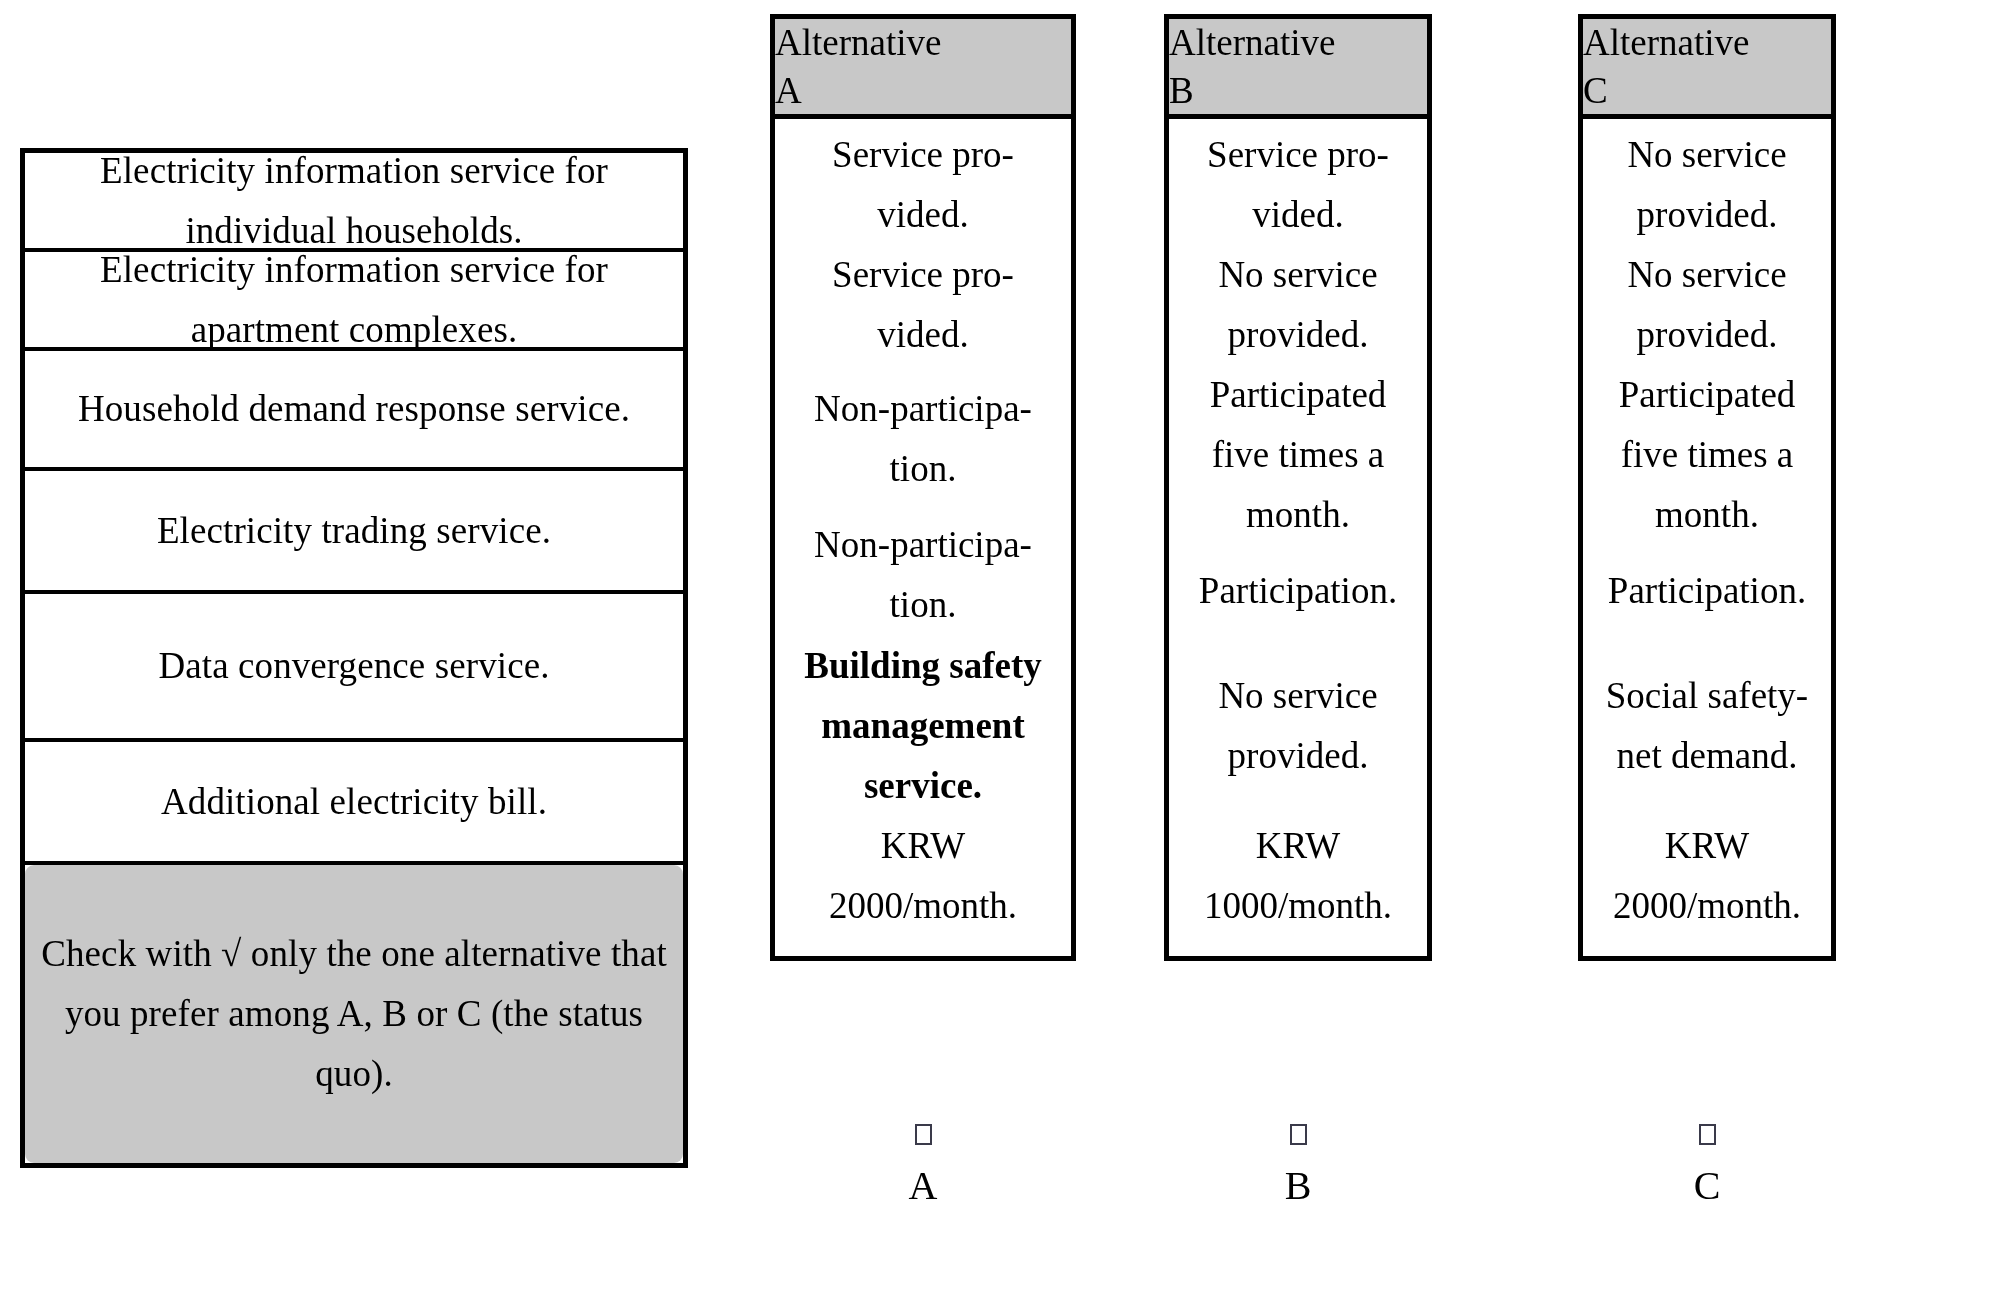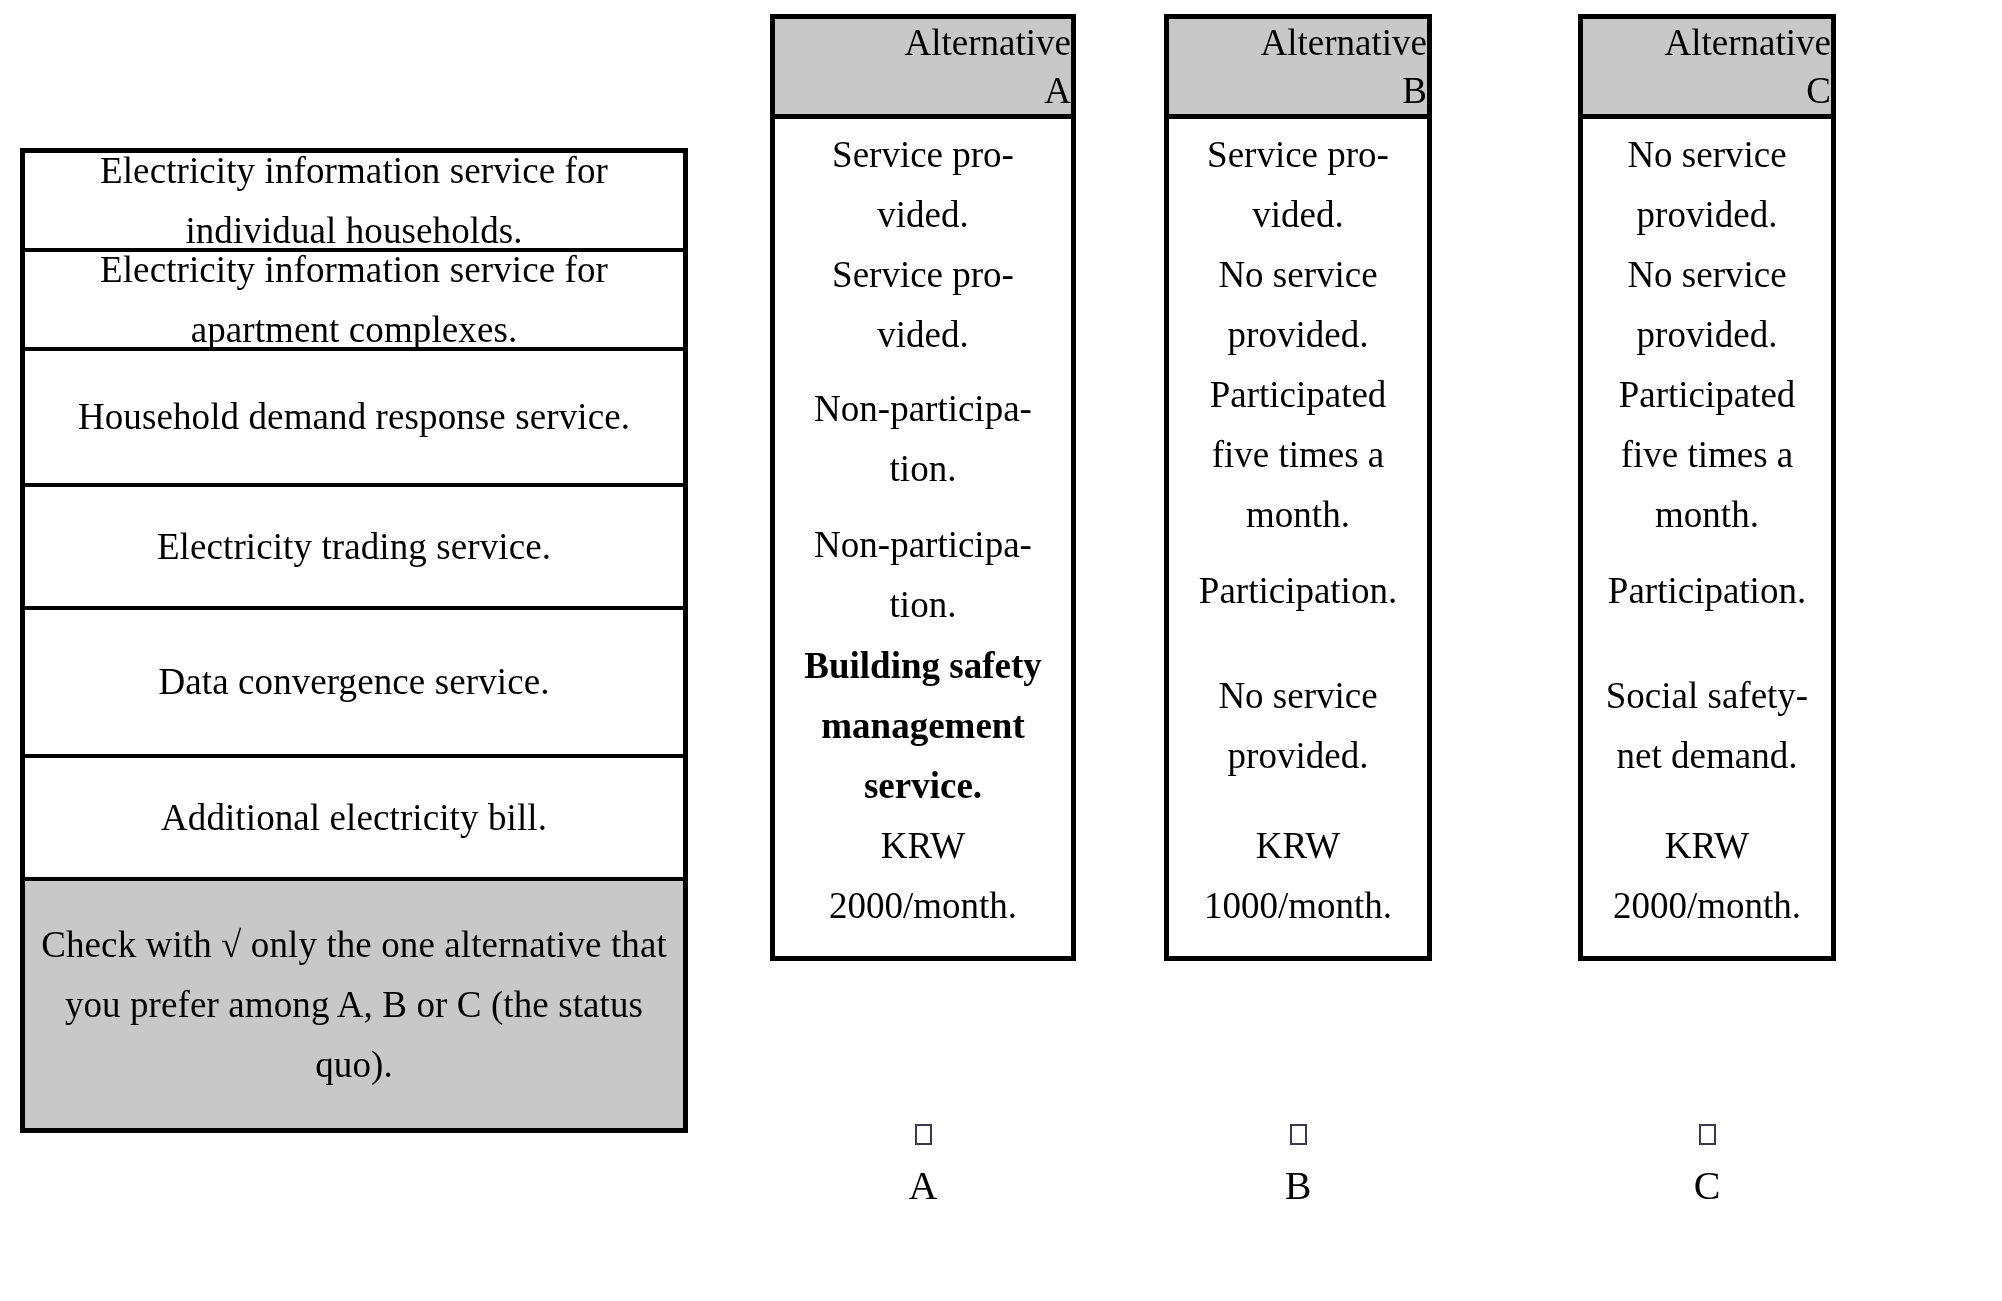--- a/index.html
+++ b/index.html
@@ -53,21 +53,21 @@
     position: absolute;
     top: 14px;
   }
   .alt-header {
     border: 5px solid #000000;
     box-sizing: border-box;
     background: #c8c8c8;
     height: 105px;
     display: flex;
     flex-direction: column;
-    align-items: flex-end;
+    align-items: flex-start;
     justify-content: center;
     text-align: center;
   }
   .alt-header .hdr-line {
     font-size: 37px;
     line-height: 48px;
   }
   .alt-body {
     border: 5px solid #000000;
     border-top: none;
@@ -112,33 +112,33 @@
 </head>
 <body>
 
 <div id="attribute-table">
     <div class="attr-row" style="height: 99px;">
       <div class="attr-text">Electricity information service for individual households.</div>
     </div>
     <div class="attr-row" style="height: 99px;">
       <div class="attr-text">Electricity information service for apartment complexes.</div>
     </div>
-    <div class="attr-row" style="height: 136px;">
+    <div class="attr-row" style="height: 120px;">
       <div class="attr-text">Household demand response service.</div>
     </div>
     <div class="attr-row" style="height: 123px;">
       <div class="attr-text">Electricity trading service.</div>
     </div>
     <div class="attr-row" style="height: 148px;">
       <div class="attr-text">Data convergence service.</div>
     </div>
     <div class="attr-row" style="height: 123px;">
       <div class="attr-text">Additional electricity bill.</div>
     </div>
-    <div class="attr-row shaded" style="height: 247px;">
+    <div class="attr-row shaded" style="height: 298px; border-radius: 9px;">
       <div class="attr-text">Check with √ only the one alternative that you prefer among A, B or C (the status quo).</div>
     </div>
   </div>
 
 <div id="alt-columns">
     <div class="alt-col" style="left: 770px; width: 306px;">
       <div class="alt-header">
         <div class="hdr-line">Alternative</div>
         <div class="hdr-line">A</div>
       </div>

